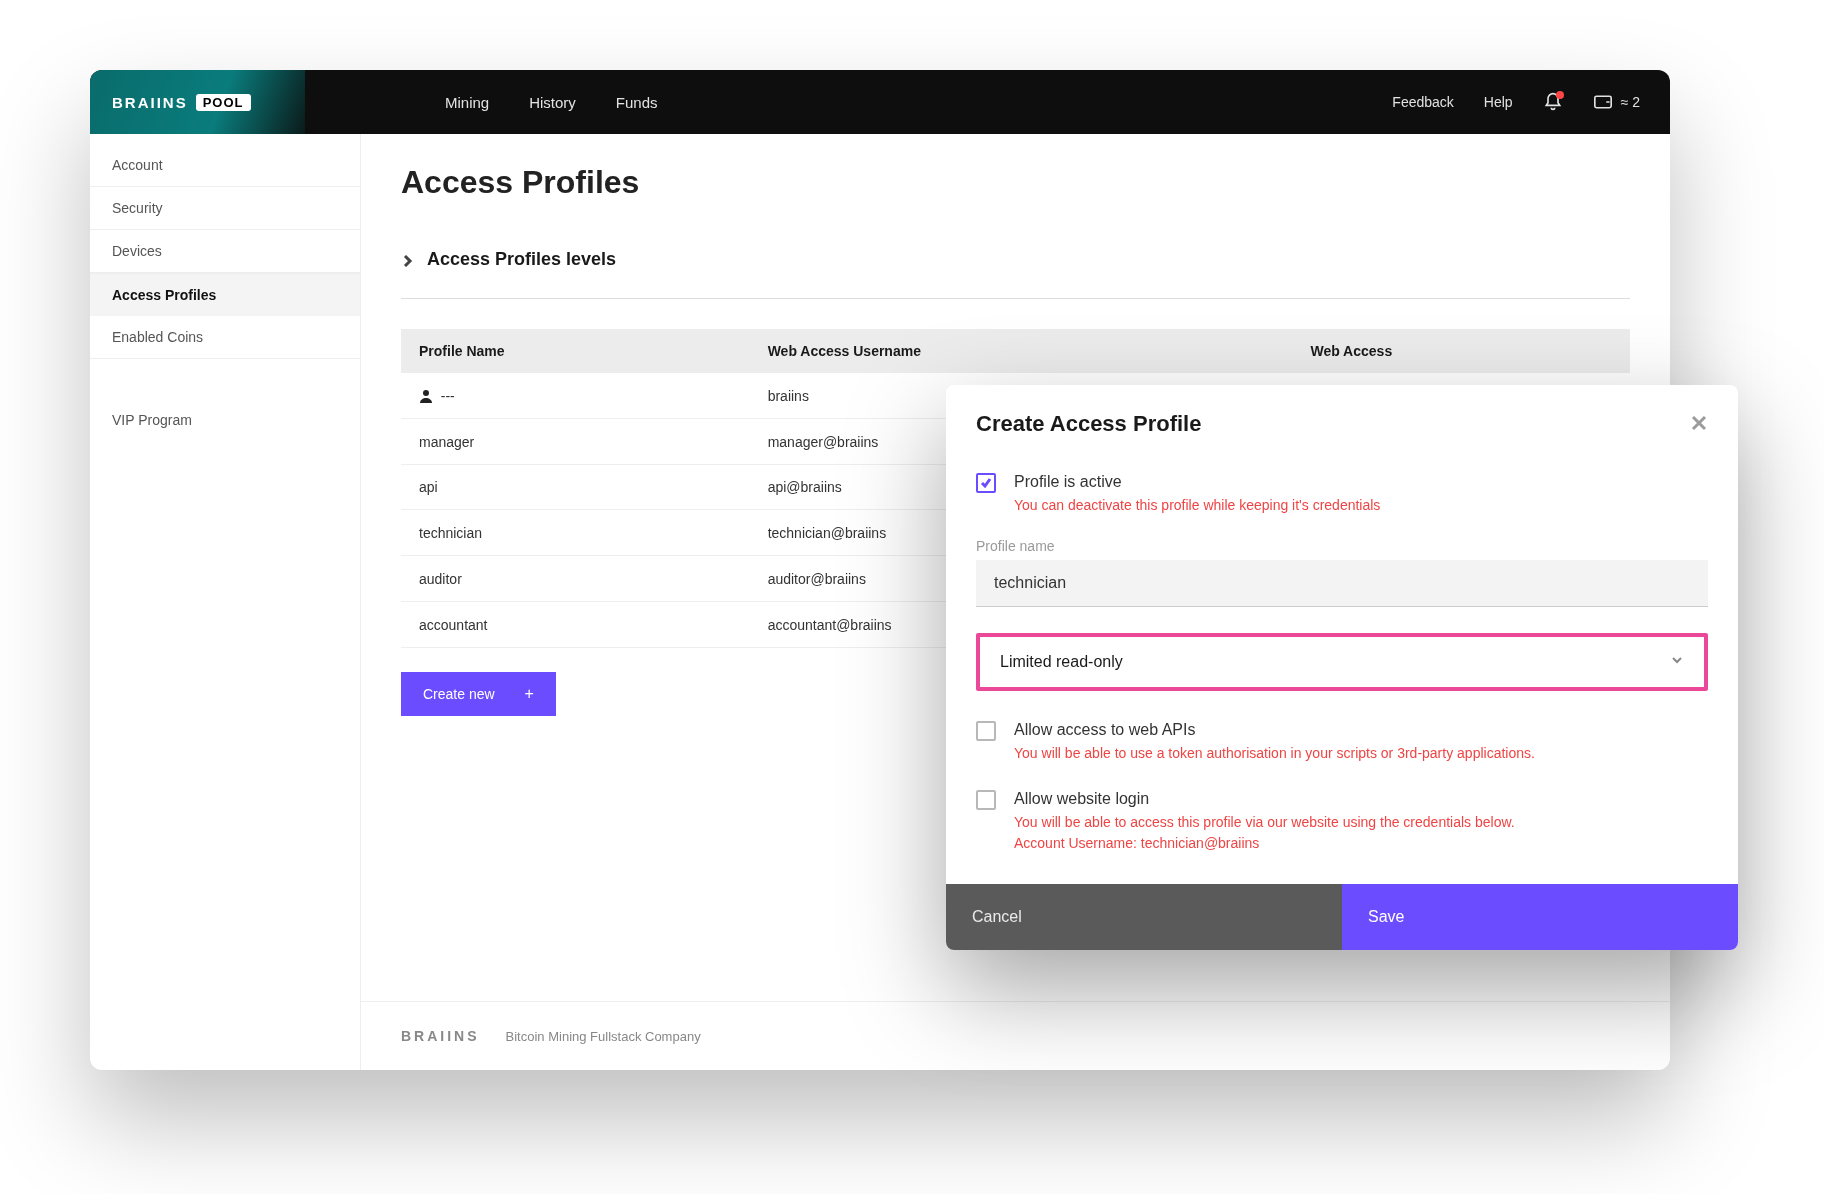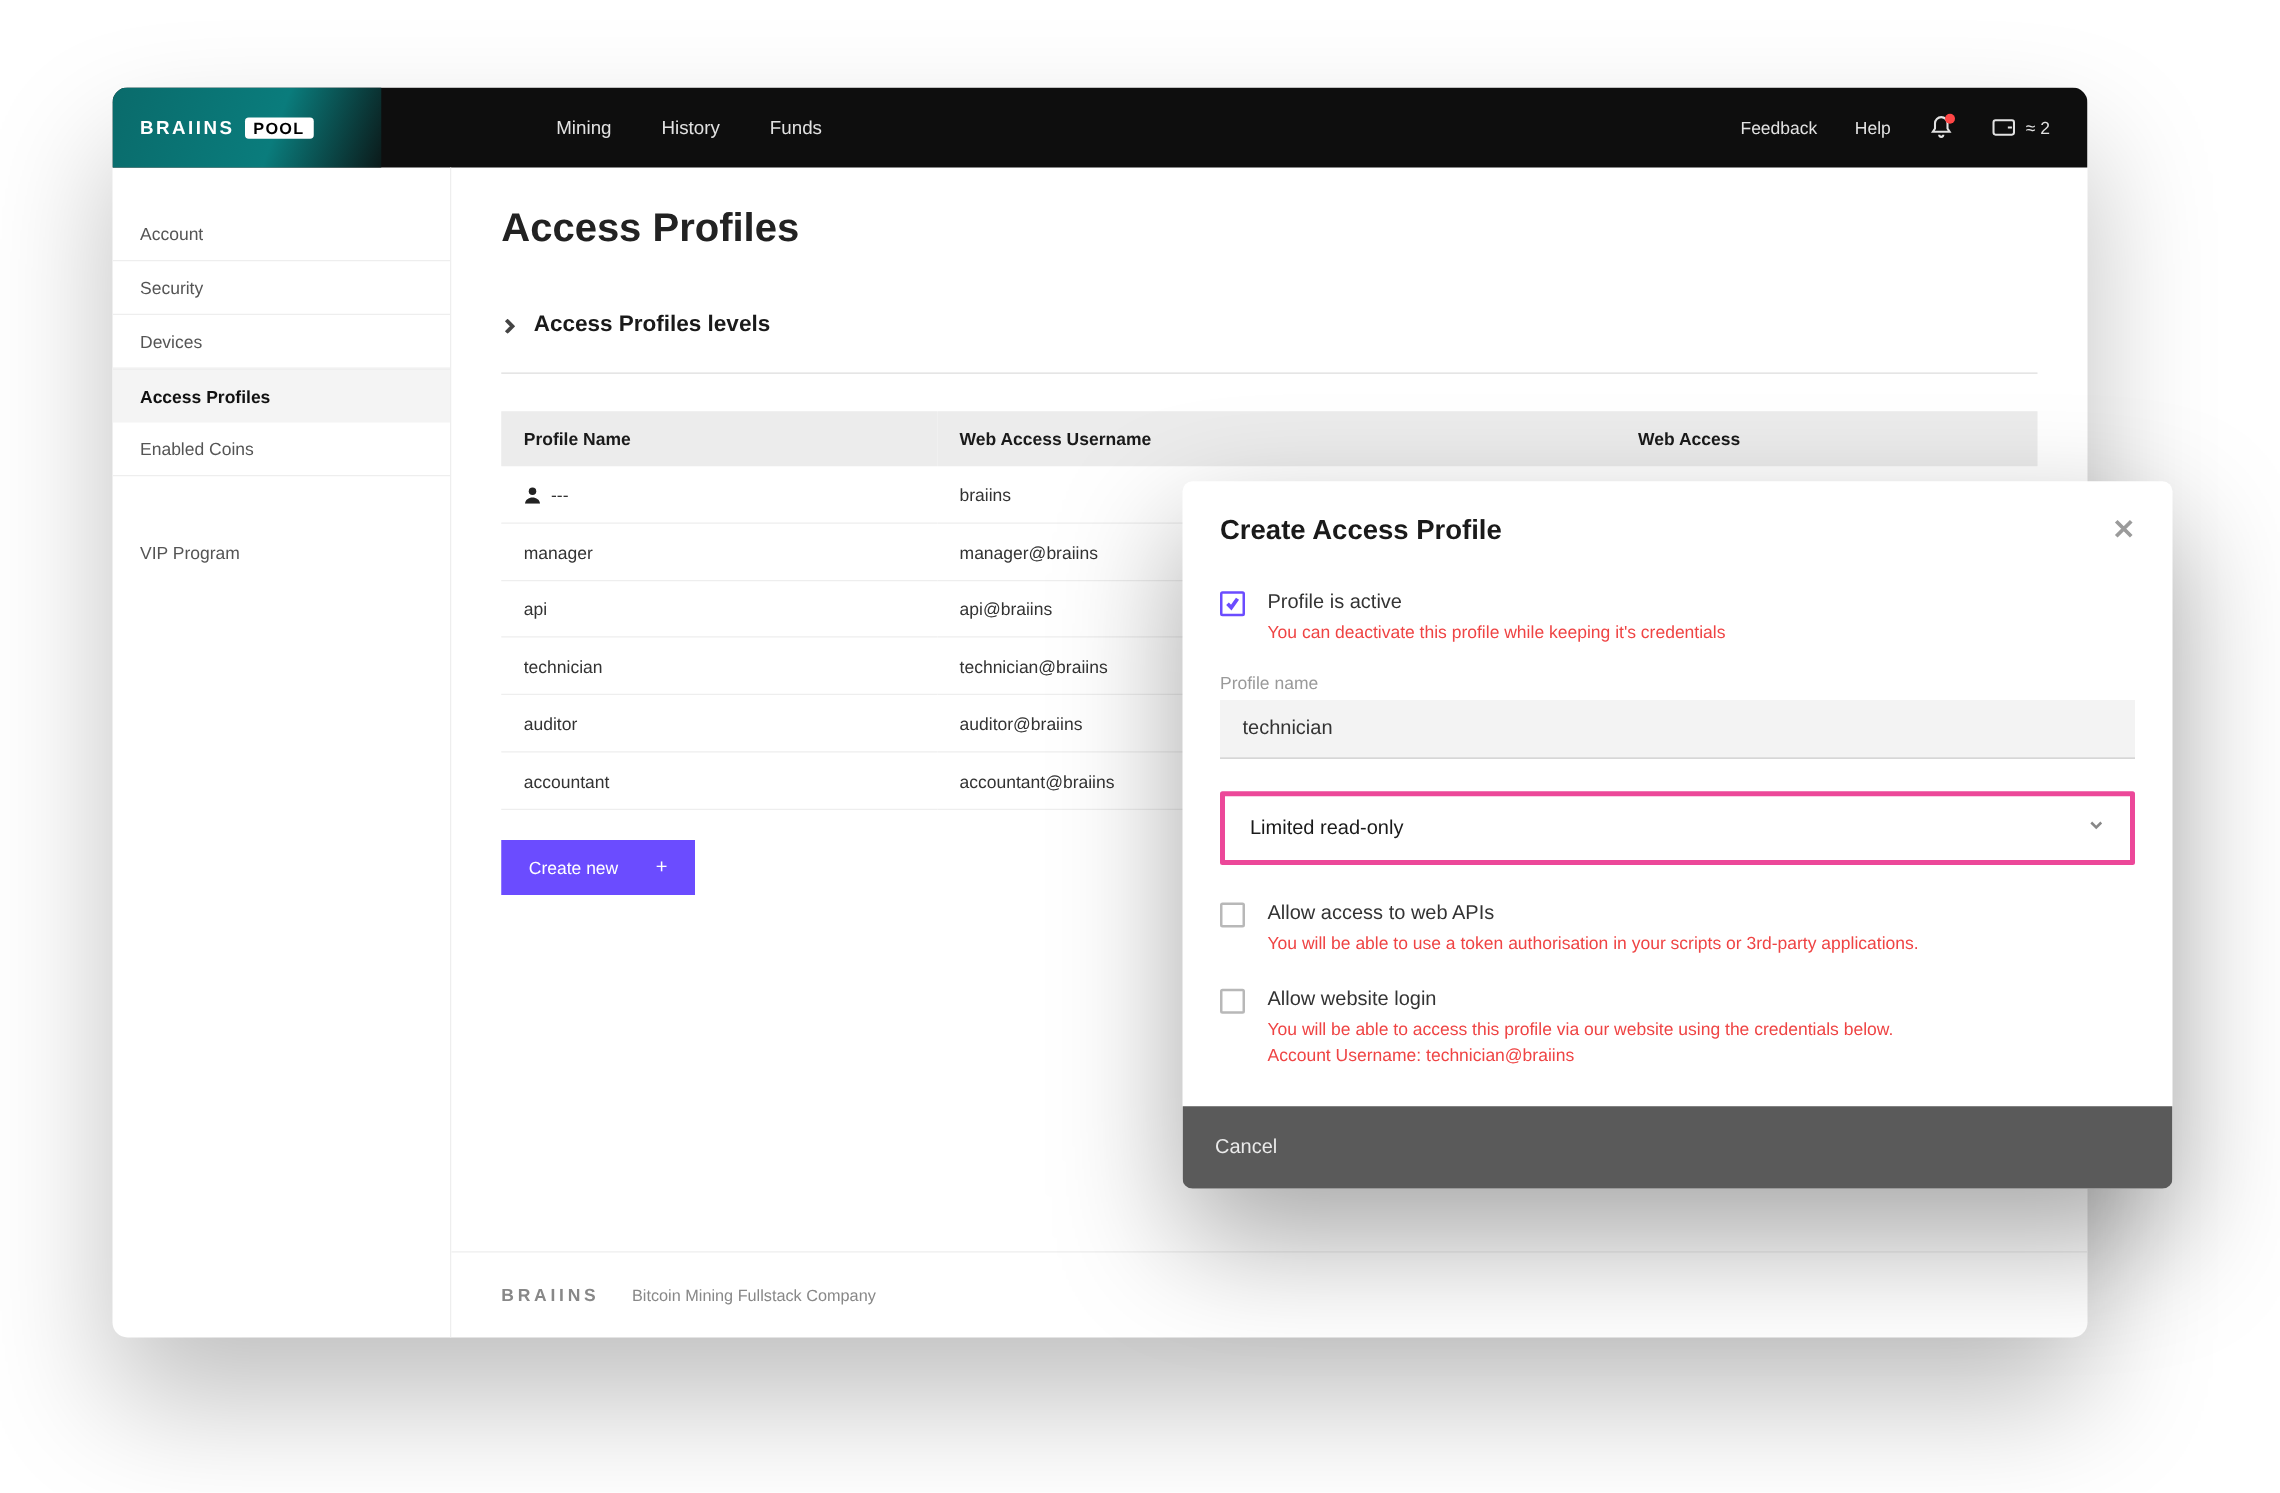--- a/index.html
+++ b/index.html
@@ -38,21 +38,21 @@
   .topnav { display: flex; gap: 40px; margin-left: 140px; }
   .topnav-item { color: #e2e2e2; font-size: 15px; cursor: pointer; }
   .topright { margin-left: auto; display: flex; align-items: center; gap: 30px; color: #e2e2e2; font-size: 14px; }
   .bell { position: relative; width: 20px; height: 20px; }
   .bell svg { width: 20px; height: 20px; fill: none; stroke: #e2e2e2; stroke-width: 2; }
   .bell .dot { position: absolute; top: -1px; right: -1px; width: 8px; height: 8px; background: #ff4646; border-radius: 50%; }
   .wallet { display: flex; align-items: center; gap: 8px; }
   .wallet svg { width: 20px; height: 18px; fill: none; stroke: #e2e2e2; stroke-width: 2; }
 
   .body { display: flex; height: calc(100% - 64px); }
-  .sidebar { width: 270px; padding: 20px 0; margin-top: 12px; }
+  .sidebar { width: 270px; padding: 10px 0; }
   .side-item {
     padding: 13px 22px; font-size: 14px; color: #555; cursor: pointer;
     border-bottom: 1px solid #eee;
   }
   .side-item.active { font-weight: 700; color: #111; background: #f4f4f4; border-bottom: none; border-top: 1px solid #eee; }
   .side-item.vip { border-bottom: none; margin-top: 40px; }
 
   .main { flex: 1; padding: 30px 40px 40px; position: relative; overflow: hidden; border-left: 1px solid #eee; }
   .page-title { font-size: 32px; font-weight: 700; margin-bottom: 20px; color: #222; }
   .page-sub { color: #666; font-size: 14px; padding-bottom: 28px; border-bottom: 1px solid #ddd; }
@@ -293,15 +293,16 @@
         <div class="opt-text">
           <div class="opt-title">Allow website login</div>
           <div class="opt-desc">You will be able to access this profile via our website using the credentials below.</div>
           <div class="opt-desc" style="margin-top:0">Account Username: technician@braiins</div>
         </div>
       </div>
 
     </div>
     <div class="modal-footer">
       <button class="btn btn-cancel">Cancel</button>
+      <button class="btn btn-save">Save</button>
     </div>
   </div>
 </div>
 
 </body></html>

